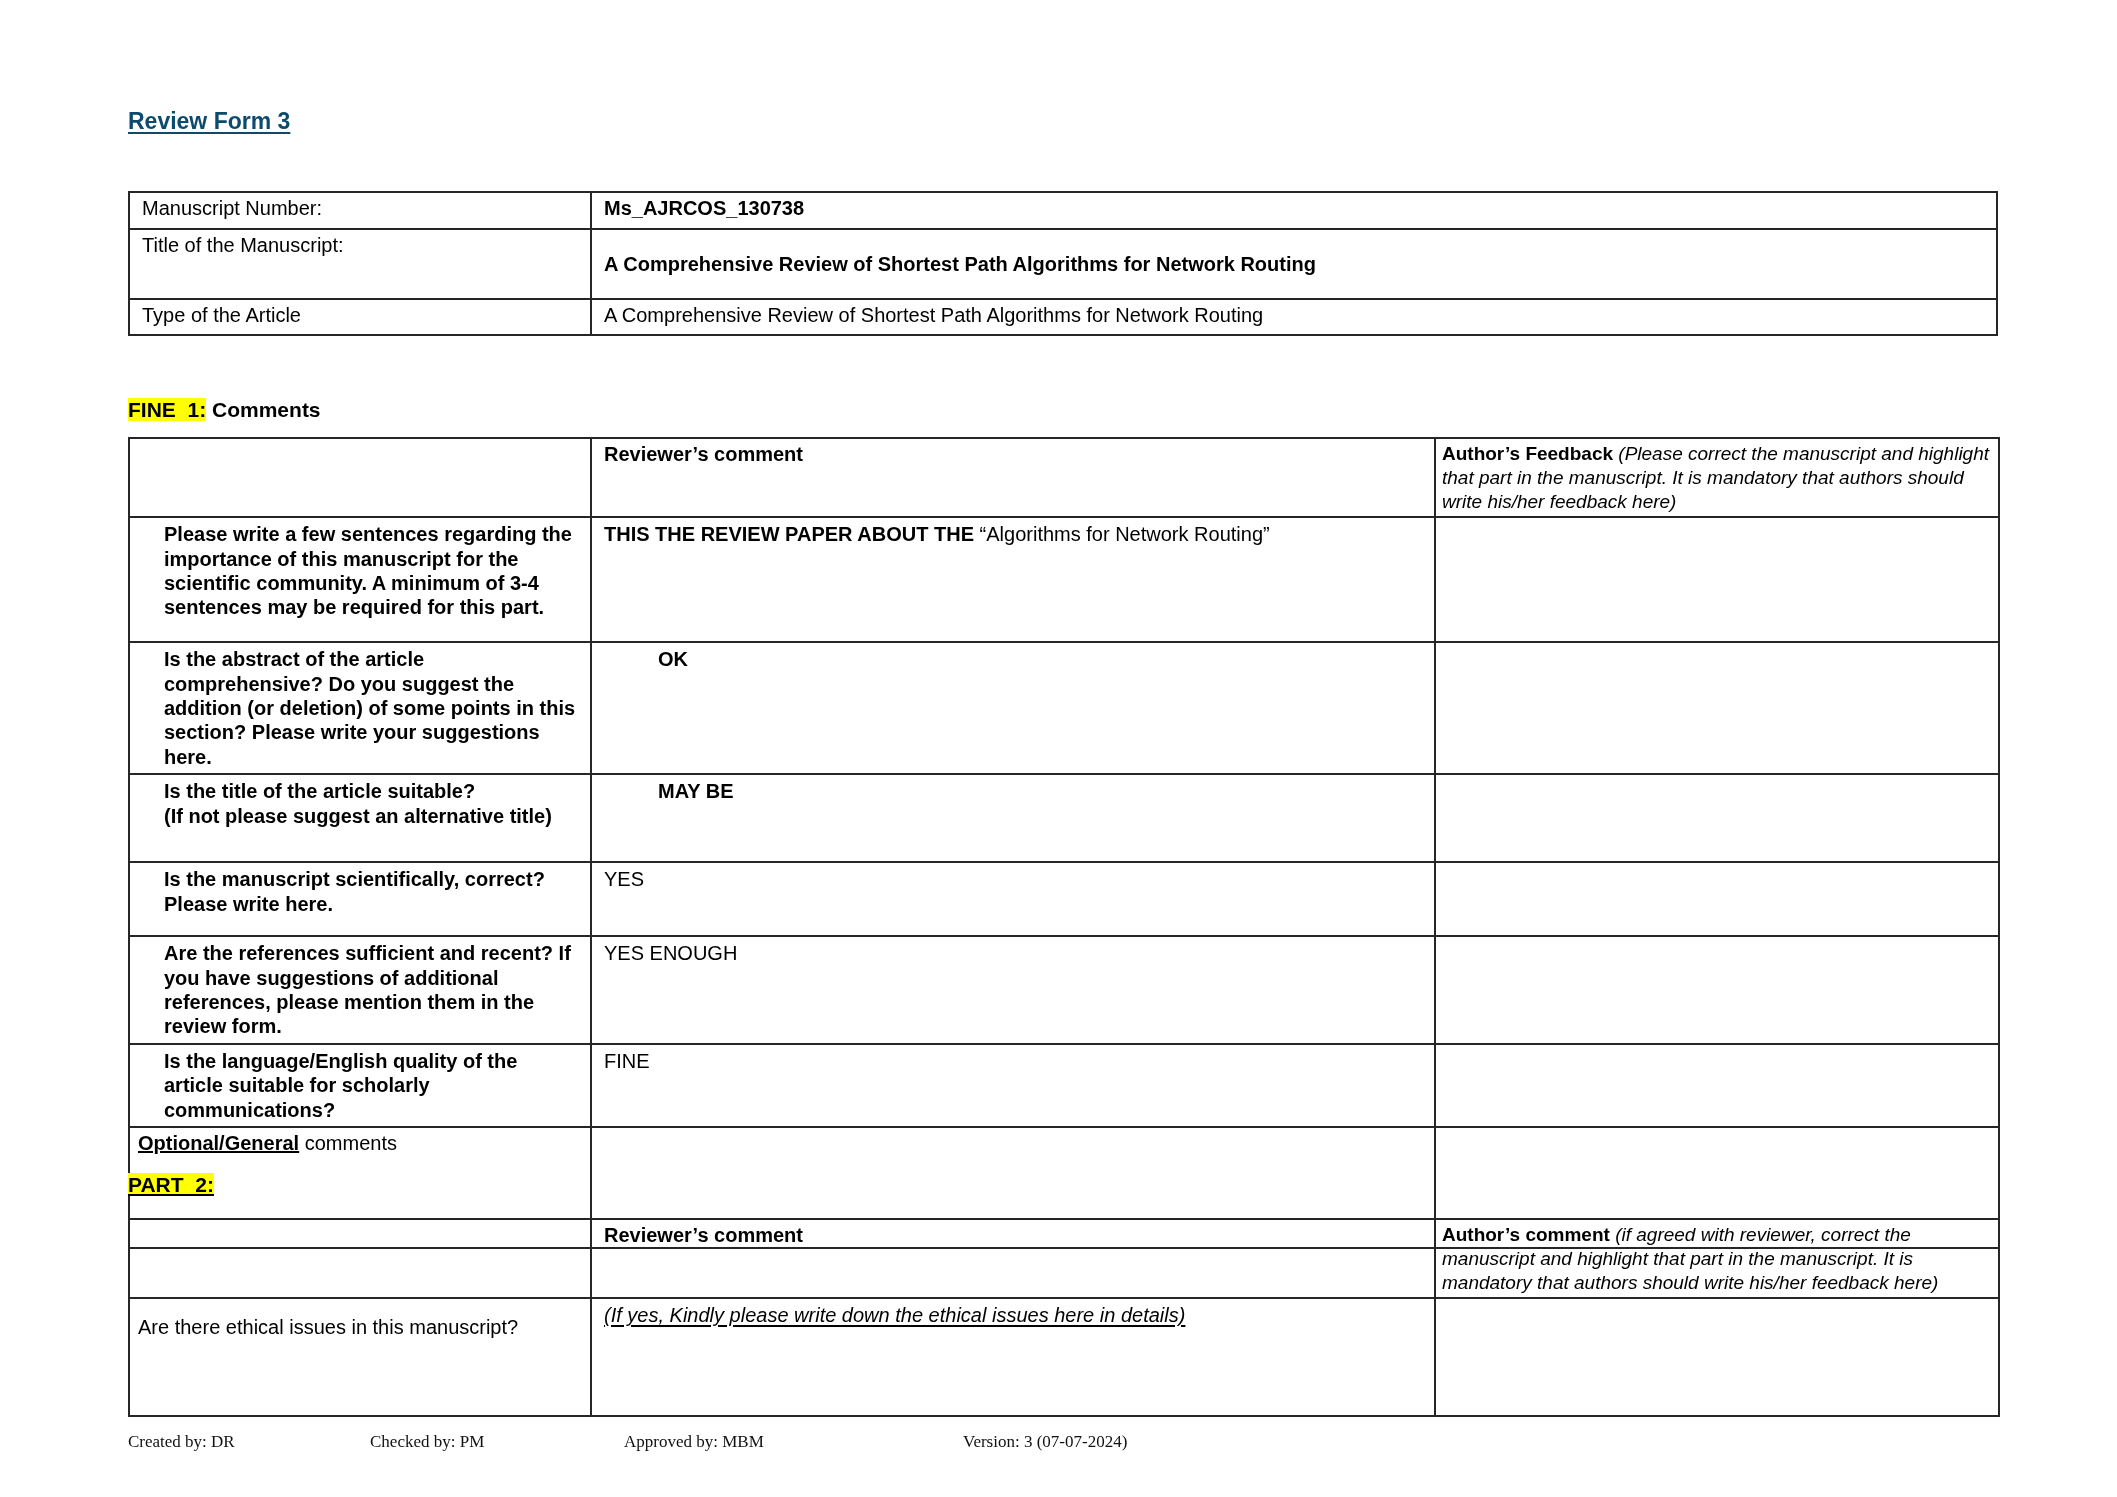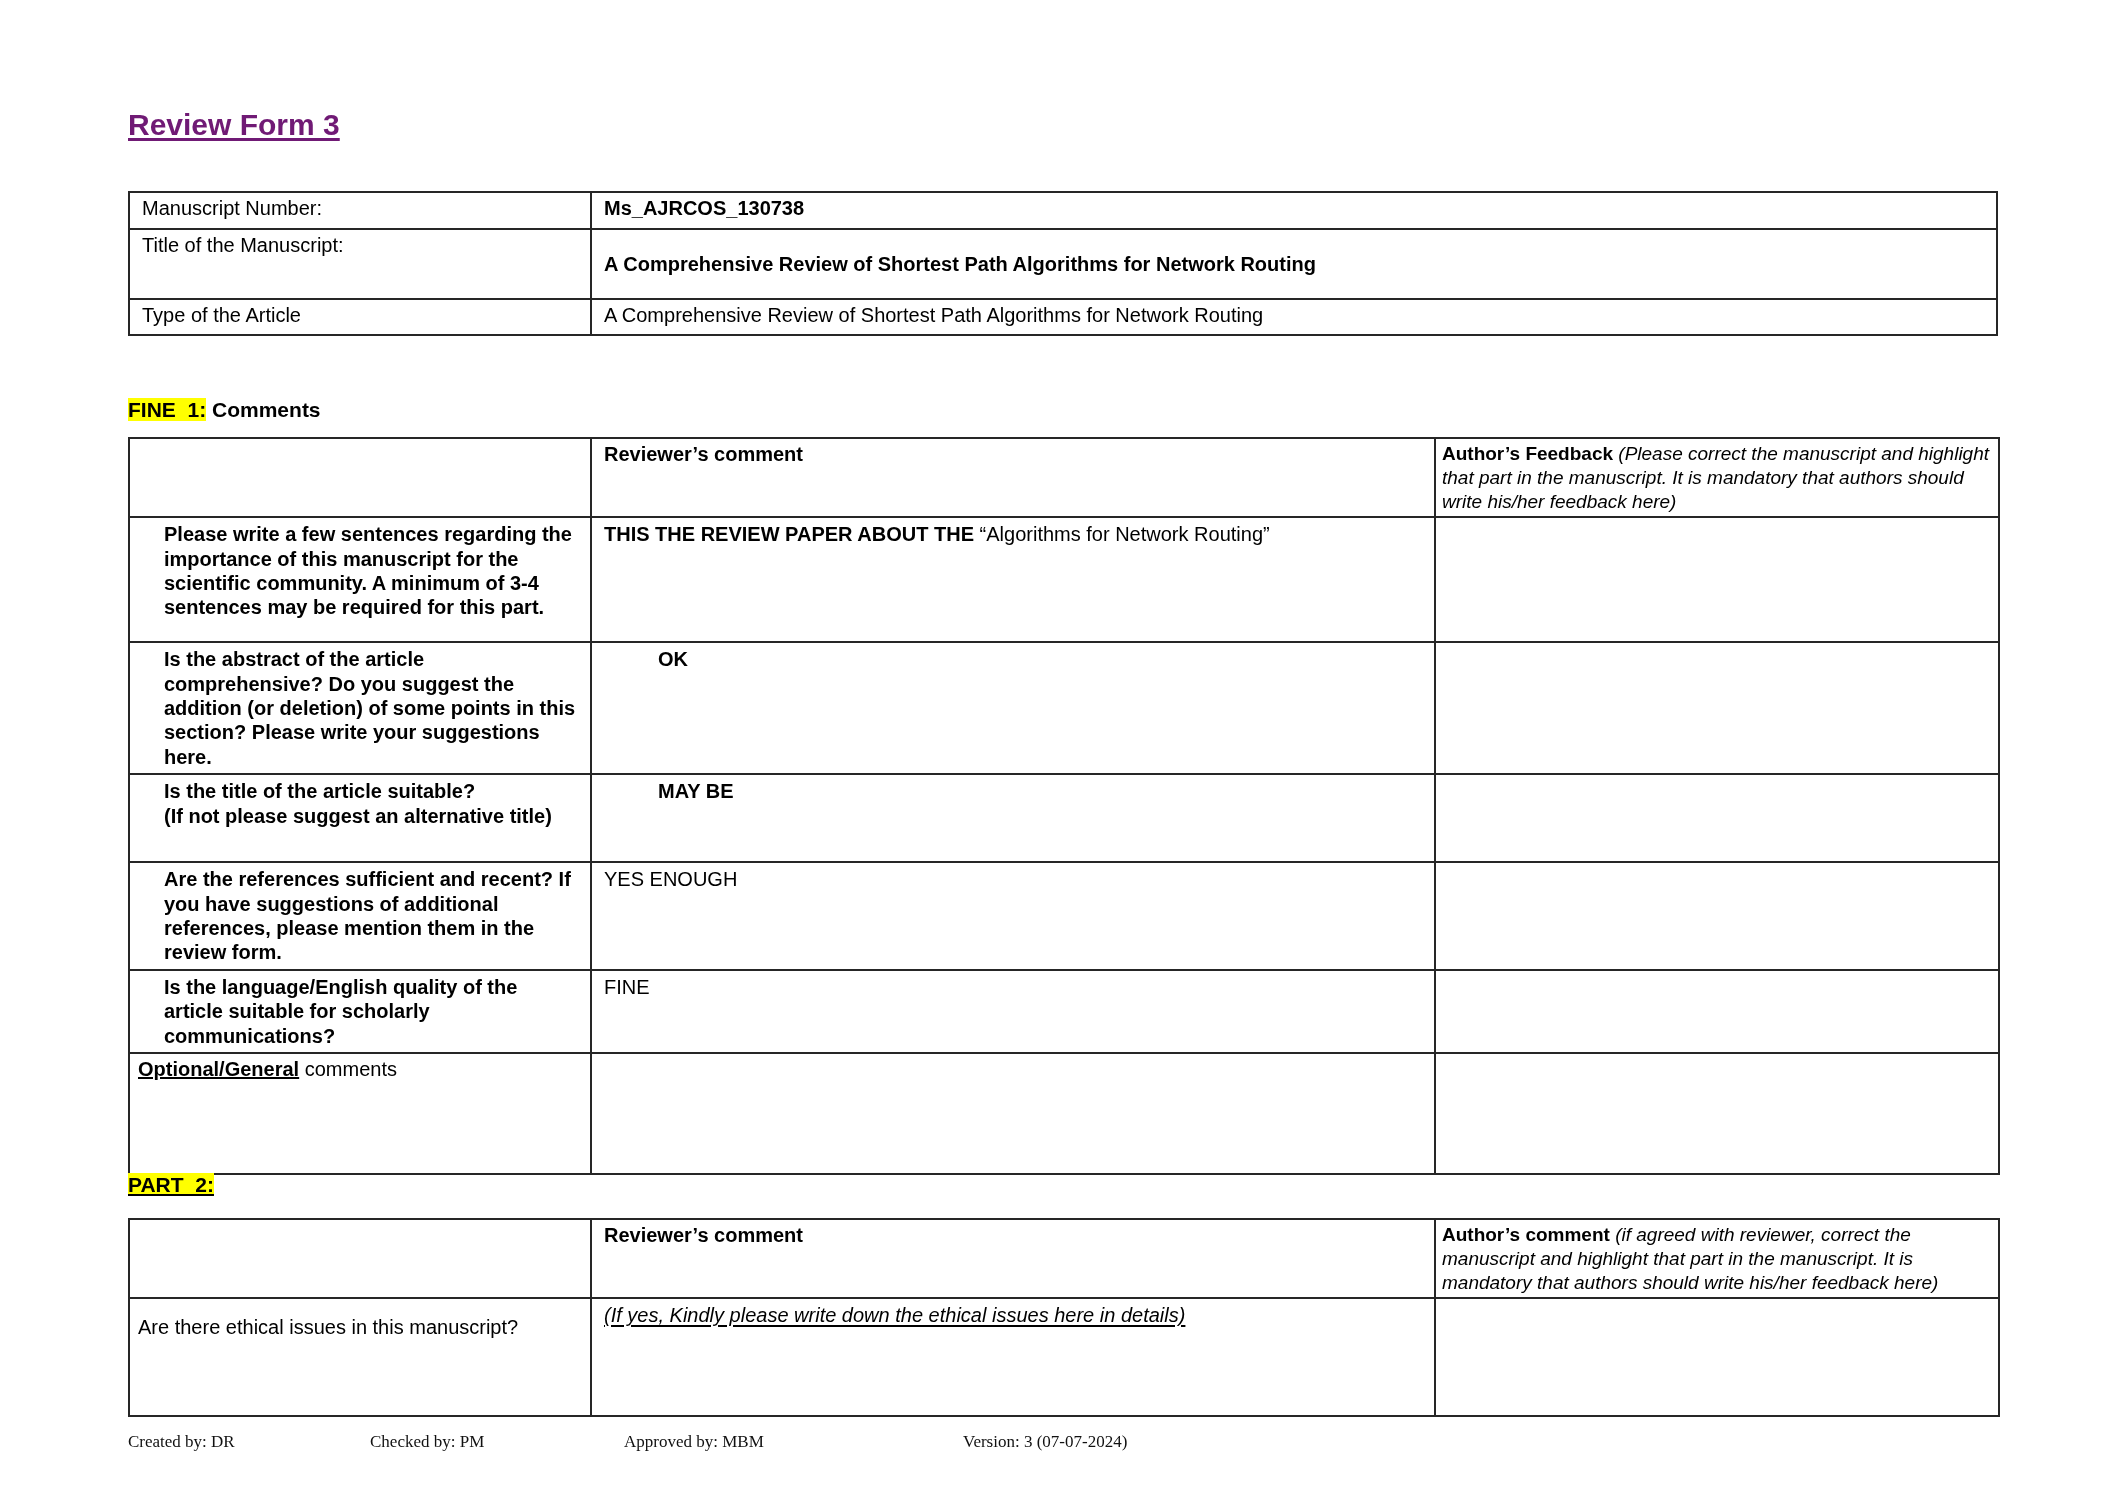--- a/index.html
+++ b/index.html
@@ -5,22 +5,22 @@
   html, body { margin: 0; padding: 0; }
   body {
     width: 2117px; height: 1497px;
     background: #ffffff;
     font-family: "Liberation Sans", sans-serif;
     color: #000;
     position: relative;
   }
   .doc-title {
     position: absolute; left: 128px; top: 108px;
-    font-size: 30px; font-weight: bold;
-    color: #701a75;
+    font-size: 23px; font-weight: bold;
+    color: #0c4a6e;
     text-decoration: underline;
     text-underline-offset: 3px;
   }
   table {
     border-collapse: collapse; table-layout: fixed;
     position: absolute; left: 128px;
   }
   td {
     border: 2px solid #262626;
     vertical-align: top;
@@ -124,20 +124,25 @@
     <td class="comment bold indent">OK</td>
     <td></td>
   </tr>
   <tr>
     <td class="q pre-line" style="height:78px">Is the title of the article suitable?
 (If not please suggest an alternative title)</td>
     <td class="comment bold indent">MAY BE</td>
     <td></td>
   </tr>
   <tr>
+    <td class="q" style="height:64px">Is the manuscript scientifically, correct? Please write here.</td>
+    <td class="comment">YES</td>
+    <td></td>
+  </tr>
+  <tr>
     <td class="q" style="height:80px">Are the references sufficient and recent? If you have suggestions of additional references, please mention them in the review form.</td>
     <td class="comment">YES ENOUGH</td>
     <td></td>
   </tr>
   <tr>
     <td class="q" style="height:61px">Is the language/English quality of the article suitable for scholarly communications?</td>
     <td class="comment">FINE</td>
     <td></td>
   </tr>
   <tr>

